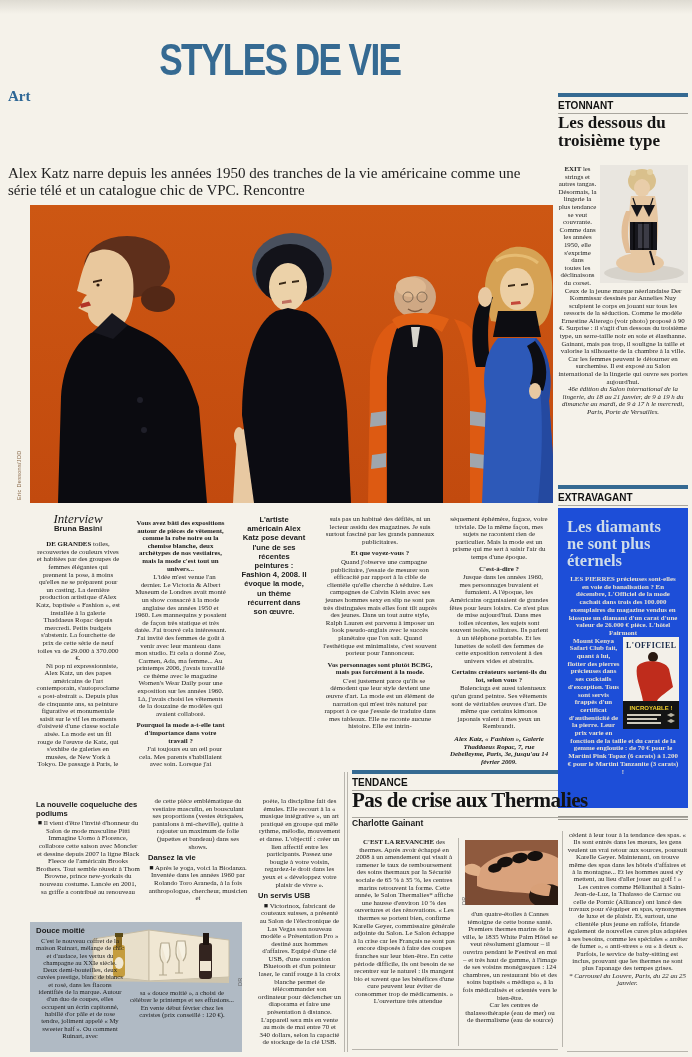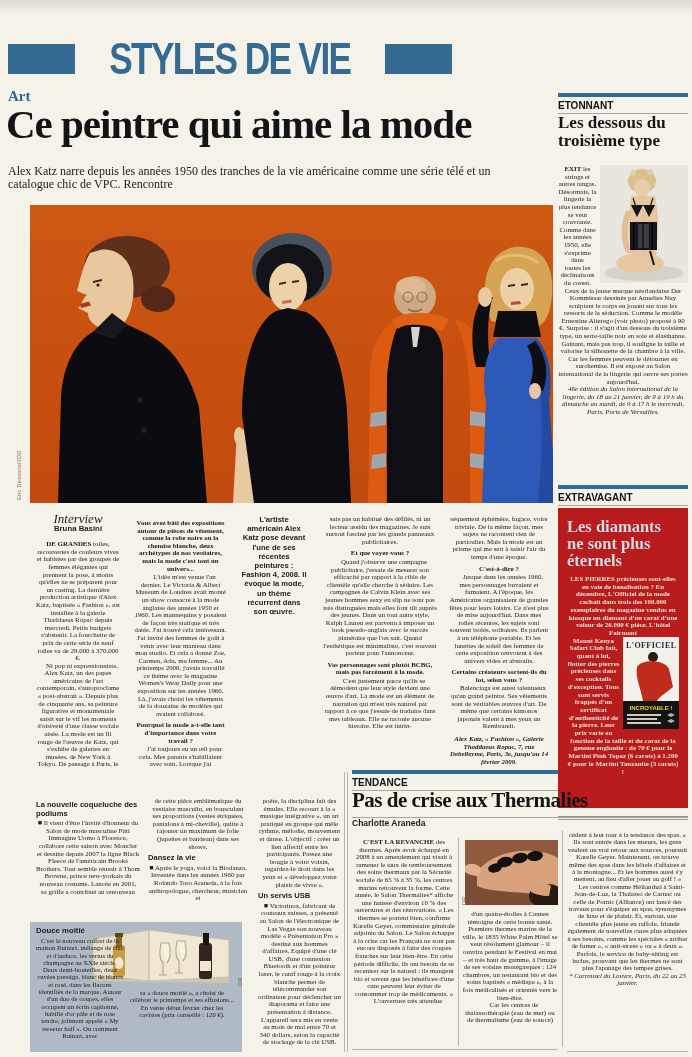--- a/index.html
+++ b/index.html
@@ -3,30 +3,30 @@
 <meta charset="utf-8">
 <style>
   html,body{margin:0;padding:0;background:#cfccc4;}
   .page{position:relative;width:692px;height:1057px;margin:0 auto;background:#f5f2ea;
         font-family:"Liberation Serif",serif;color:#1c1c1c;overflow:hidden;}
   .page::before{content:"";position:absolute;left:0;top:0;width:100%;height:14px;
         background:linear-gradient(180deg,#dedbd2,#f5f2ea);}
   p{margin:0;text-align:center;}
 
   
-  .banner{position:absolute;left:8px;top:38px;width:444px;height:42px;display:flex;align-items:center;}
+  .banner{position:absolute;left:8px;top:38px;width:544px;height:42px;display:flex;align-items:center;flex-direction:column;}
   .banner .bar{height:30px;background:#356a92;flex:1;}
   .banner .title{font-family:"Liberation Sans",sans-serif;font-weight:bold;font-size:44px;
         color:#356a92;letter-spacing:-2px;line-height:1;white-space:nowrap;padding:0 4px;
         transform:scaleX(.8);}
 
   .kicker{position:absolute;left:8px;top:88px;font-weight:bold;font-size:15px;color:#2e6795;}
   .headline{position:absolute;left:6px;top:104px;width:552px;font-weight:bold;font-size:41px;
         line-height:1.0;letter-spacing:-1px;color:#141414;}
-  .deck{position:absolute;left:8px;top:165px;width:524px;font-size:12px;line-height:1.12;color:#222;}
+  .deck{position:absolute;left:8px;top:165px;width:524px;font-size:15px;line-height:1.12;color:#222;}
 
   
   .mainphoto{position:absolute;left:30px;top:205px;width:523px;height:298px;background:#c8500f;}
   .vcred{position:absolute;font-family:"Liberation Sans",sans-serif;font-size:5.5px;color:#8a6a4a;
         transform:rotate(-90deg);transform-origin:0 0;white-space:nowrap;letter-spacing:.3px;}
 
   
   .col{position:absolute;top:515px;height:252px;font-size:6.9px;line-height:7.6px;
        text-align:justify;overflow:hidden;}
   .c1{left:36px;width:84px;}
@@ -69,42 +69,41 @@
   .t-by{position:absolute;left:352px;top:818px;font-family:"Liberation Sans",sans-serif;font-weight:bold;font-size:8.5px;}
   .t1{left:352px;top:838px;width:104px;height:212px;}
   .t2{left:462px;top:910px;width:96px;height:140px;}
   .t3{left:567px;top:831px;width:121px;height:218px;line-height:7.4px;}
   .tphoto{position:absolute;left:465px;top:840px;width:93px;height:65px;}
 
   
   .side-hl{position:absolute;left:558px;top:114px;width:128px;font-weight:bold;font-size:17px;line-height:18px;color:#141414;}
   .eton-body{position:absolute;left:558px;top:165px;width:130px;height:300px;font-size:6.9px;line-height:7.6px;text-align:justify;overflow:hidden;}
   .eton-float{float:right;width:88px;height:118px;margin:0 0 2px 3px;}
-  .navy{position:absolute;left:558px;top:508px;width:130px;height:300px;background:#b91c1c;overflow:hidden;
+  .navy{position:absolute;left:558px;top:508px;width:130px;height:300px;background:#1d4ed8;overflow:hidden;
         padding:0;box-sizing:border-box;}
   .navy .ntitle{margin:10px 9px 6px;font-weight:bold;font-size:16.5px;line-height:17px;color:#cfdce8;}
   .navy .nbody{margin:0 9px;font-size:6.9px;line-height:7.7px;color:#e6e0d2;text-align:justify;font-weight:bold;}
   .cov-float{float:right;width:56px;height:92px;margin:0 0 2px 3px;background:#f2efe8;}
   .siderule{position:absolute;left:558px;width:130px;border-top:1px solid #9a978f;}
   .vline{position:absolute;width:1px;background:#b8b5ad;}
   .hline{position:absolute;height:1px;background:#b8b5ad;}
 </style>
 </head>
 <body>
 
 <div class="page">
 
   <div class="banner">
     <div class="bar"></div>
     <div class="title">STYLES DE VIE</div>
     <div class="bar"></div>
   </div>
 
   <div class="kicker">Art</div>
-  <h1 class="headline" style="margin:0;">Ce peintre qui aime la mode</h1>
   <div class="deck">Alex Katz narre depuis les années 1950 des tranches de la vie américaine comme une série télé et un catalogue chic de VPC. Rencontre</div>
 
   <div class="mainphoto">
     <svg width="523" height="298" viewBox="0 0 523 298">
       <defs>
         <linearGradient id="bg" x1="0" y1="0" x2="0" y2="1">
           <stop offset="0" stop-color="#cd5713"></stop>
             <stop offset="1" stop-color="#c24a0e"></stop>
         </linearGradient>
       </defs>
@@ -311,21 +310,21 @@
         <p class="f">sa « douce moitié », a choisi de célébrer le printemps et ses effusions... En vente début février chez les cavistes (prix conseillé : 120 €).</p>
       </div>
   </div>
   <div class="vcred" style="left:237px;top:986px;color:#666;">DR</div>
 
   <div class="sechead" style="left:352px;top:770px;width:206px;">
     <div class="bluebar"></div>
     <div class="lab">TENDANCE</div>
   </div>
   <div class="t-head">Pas de crise aux Thermalies</div>
-  <div class="t-by">Charlotte Araneda</div>
+  <div class="t-by">Charlotte Gainant</div>
 
   <div class="tphoto">
     <svg width="93" height="65" viewBox="0 0 93 65">
       <rect width="93" height="65" fill="#7c4c34"></rect>
       <path d="M0,0 L93,0 L93,18 L0,30 Z" fill="#8f5a3e"></path>
       <path d="M12,32 C30,8 72,6 93,18 L93,58 C60,50 30,54 12,46 Z" fill="#d9a27c"></path>
       <ellipse cx="40" cy="22" rx="8" ry="5" transform="rotate(-12 40 22)" fill="#15100e"></ellipse>
       <ellipse cx="55" cy="18" rx="8" ry="5" transform="rotate(-10 55 18)" fill="#15100e"></ellipse>
       <ellipse cx="70" cy="16" rx="8" ry="5" transform="rotate(-8 70 16)" fill="#15100e"></ellipse>
       <ellipse cx="30" cy="28" rx="7" ry="4.5" transform="rotate(-14 30 28)" fill="#15100e"></ellipse>

